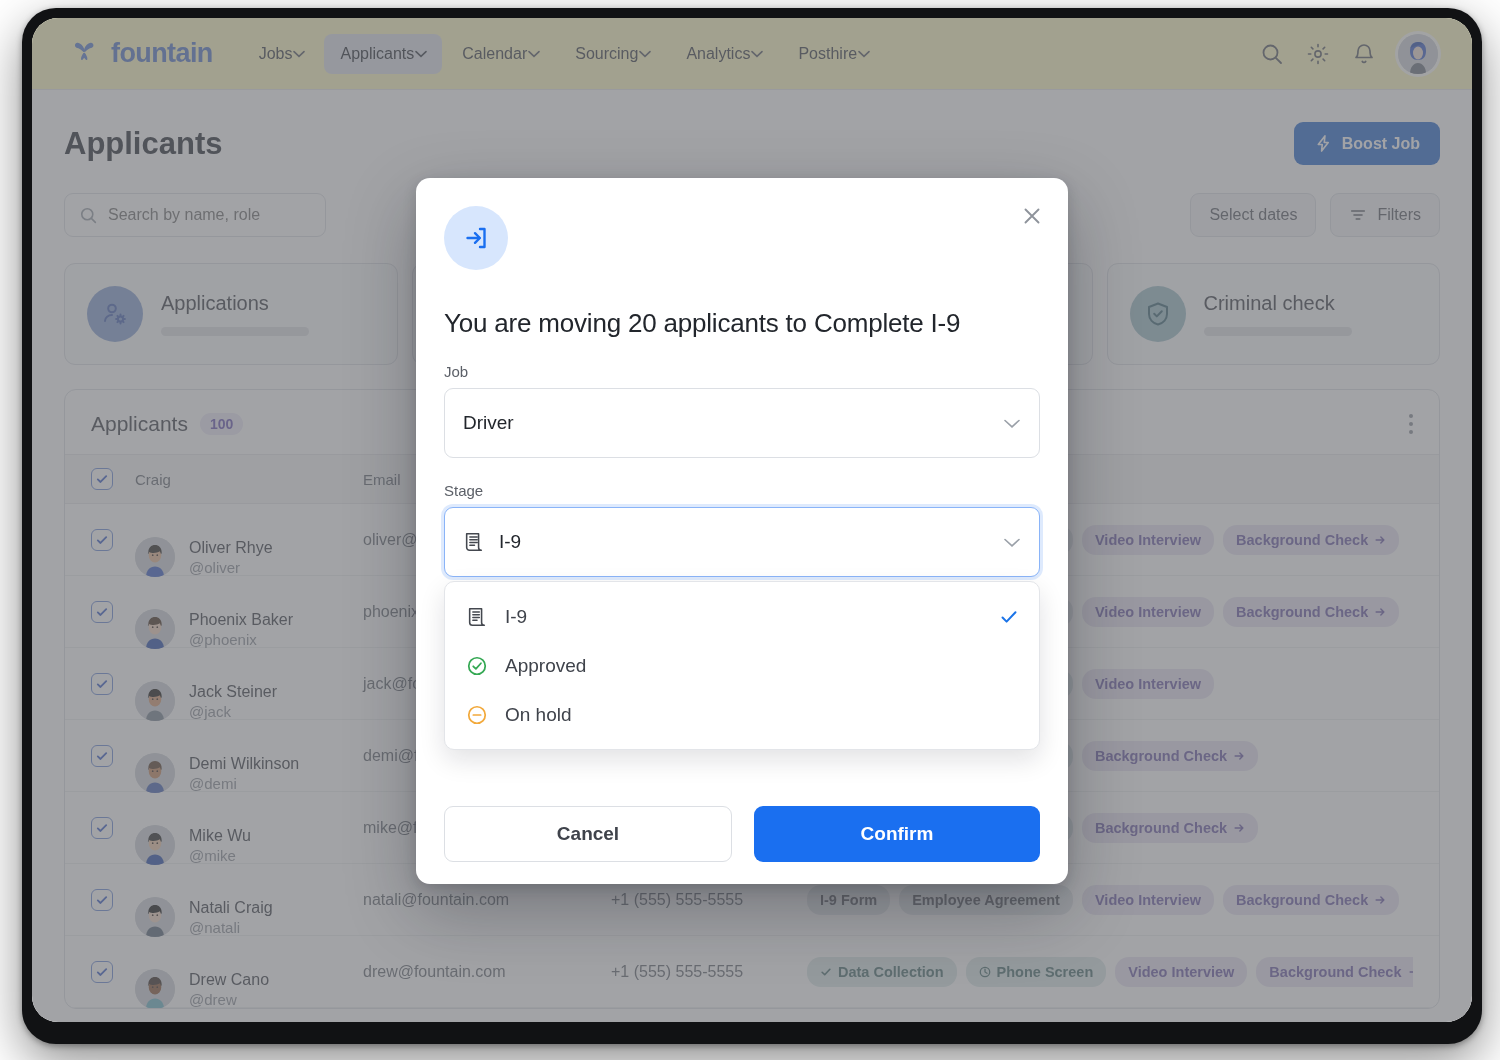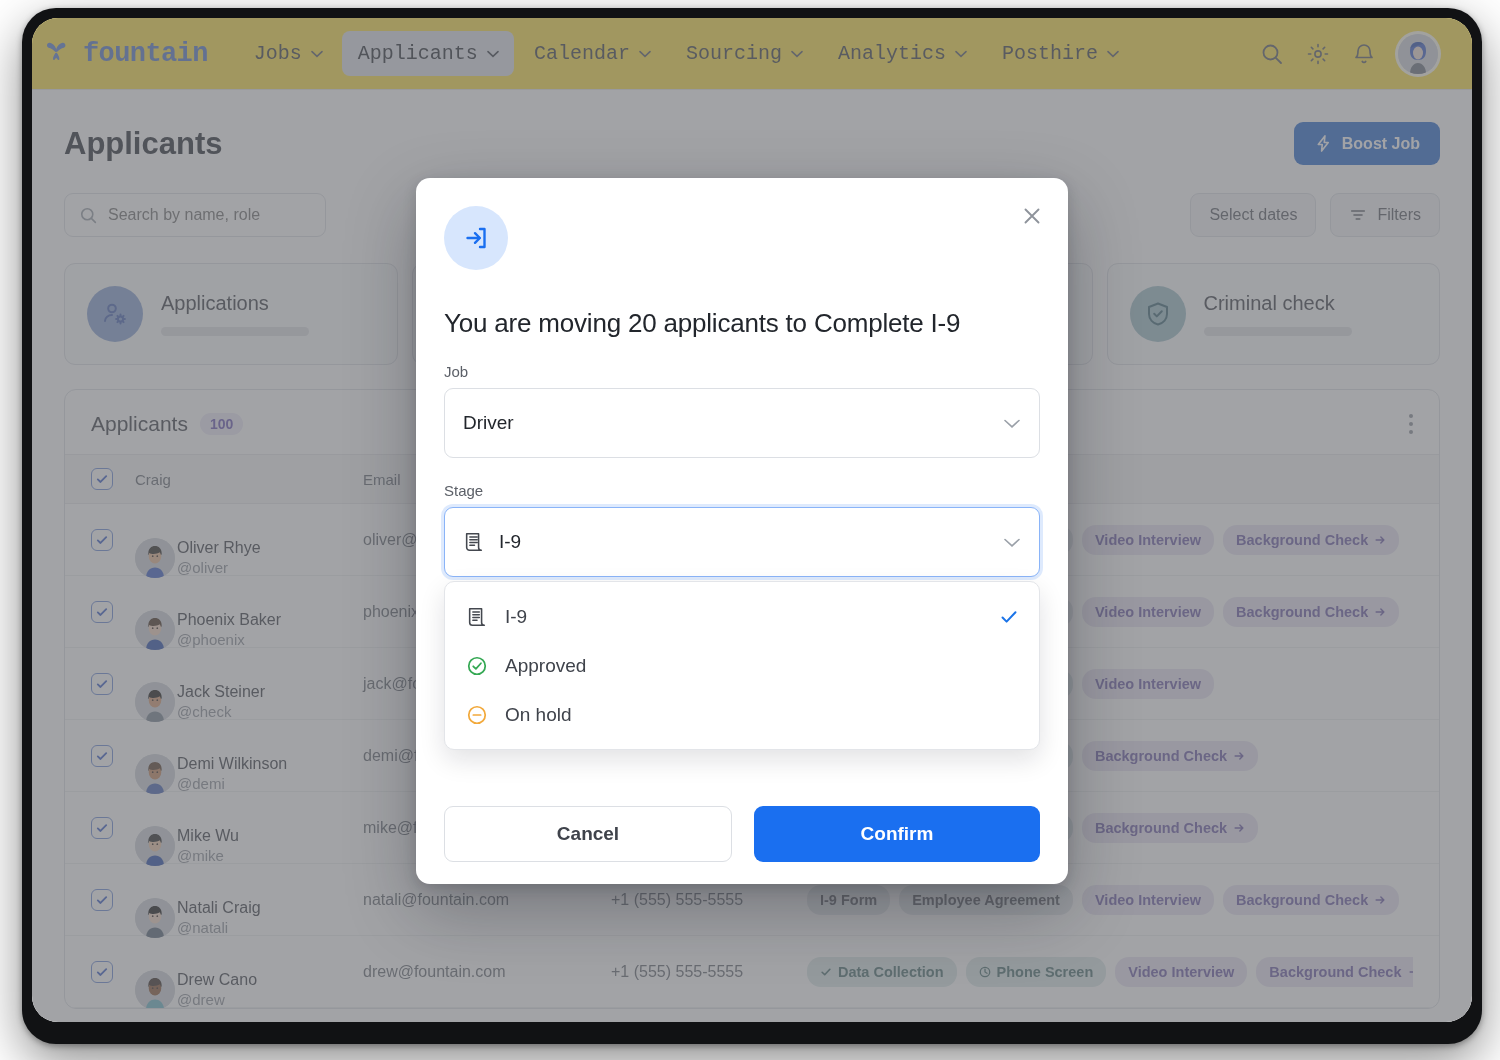--- a/index.html
+++ b/index.html
@@ -34,37 +34,36 @@
     position: absolute; inset: 0;
     background: rgba(105,107,112,.62);
     z-index: 40;
     pointer-events: none;
   }
 
   
   #topnav {
     position: relative;
     height: 72px;
-    background: #fde047;
+    background: #fef9c3;
     border-bottom: 1px solid #e6e7ea;
     display: flex; align-items: center;
-    padding: 0 34px 0 12px;
+    padding: 0 34px 0 40px;
     z-index: 5;
-    font-family: Liberation Mono, monospace;
   }
   .brand { display: flex; align-items: center; gap: 9px; margin-right: 30px; }
   .brand-mark { width: 30px; height: 24px; }
   .brand-name {
     font-size: 27px; font-weight: 700; color: #5b7cc9; letter-spacing: -.6px;
   }
   .nav-items { display: flex; align-items: center; gap: 4px; }
   .nav-item {
-    display: flex; align-items: center; gap: 9px;
+    display: flex; align-items: center; gap: 1px;
     padding: 11px 16px; border-radius: 8px;
-    font-size: 20px; color: #3f434b; white-space: nowrap;
+    font-size: 16px; color: #3f434b; white-space: nowrap;
   }
   .nav-item.active { background: #dfe3ea; color: #2c3038; }
   .chev { width: 11px; height: 7px; display: inline-block; }
   .nav-right { margin-left: auto; display: flex; align-items: center; gap: 22px; }
   .nav-ico { width: 24px; height: 24px; color: #5c6068; display: block; }
   .avatar-nav {
     width: 40px; height: 40px; border-radius: 50%;
     background: #d5d8de; overflow: hidden; position: relative;
     box-shadow: 0 0 0 3px rgba(255,255,255,.9);
   }
@@ -152,21 +151,21 @@
   .row {
     display: flex; align-items: center;
     padding: 16px 26px; border-bottom: 1px solid #eceef0;
     height: 72px;
   }
   .cb {
     width: 22px; height: 22px; border-radius: 6px;
     border: 1.6px solid #6f8fd8; flex: 0 0 22px;
     display: flex; align-items: center; justify-content: center;
   }
-  .c-name { width: 228px; display: flex; align-items: flex-end; gap: 2px; margin-left: 22px; margin-top: 36px; }
+  .c-name { width: 228px; display: flex; align-items: flex-start; gap: 14px; margin-left: 22px; margin-top: 36px; }
   .c-avatar {
     width: 40px; height: 40px; border-radius: 50%;
     background: #d5d8de; flex: 0 0 40px; overflow: hidden; position: relative;
   }
   .nm { font-size: 16px; color: #3f434b; line-height: 1.35; }
   .hdl { font-size: 15px; color: #8e939b; line-height: 1.35; }
   .c-email { width: 248px; font-size: 16px; color: #6b7078; }
   .c-phone { width: 196px; font-size: 16px; color: #6b7078; }
   .c-tags { flex: 1; display: flex; gap: 9px; justify-content: flex-start; align-items:center; flex-wrap: nowrap; overflow: hidden; }
   .tag {
@@ -557,21 +556,21 @@
                     <circle cx="20" cy="20" r="20" fill="#cfd3d9"></circle>
                     <path d="M11 40c0-6.6 4-10.5 9-10.5S29 33.4 29 40z" fill="#7a8694"></path>
                     <ellipse cx="20" cy="18" rx="6.3" ry="7.6" fill="#d79b73"></ellipse>
                     <path d="M13.3 15.5c0-5 3-7.6 6.7-7.6s6.7 2.6 6.7 7.6c0 .8-.3 1.4-.6 1.4-.5 0-.6-1.6-1.3-2.6-1.6 1.1-4 1.7-6.3 1.7-1.6 0-3.2-.3-4.4-1-.4.8-.5 1.9-.9 1.9-.3 0-.4-.7 0-1.4z" fill="#1f1c1a"></path>
                     <circle cx="17.7" cy="18.2" r=".85" fill="#3a2f28"></circle>
                     <circle cx="22.3" cy="18.2" r=".85" fill="#3a2f28"></circle>
                   </svg>
                 </span>
                 <div>
                   <div class="nm">Jack Steiner</div>
-                  <div class="hdl">@check</div>
+                  <div class="hdl">@jack</div>
                 </div>
               </div>
               <div class="c-email">jack@fountain.com</div>
               <div class="c-phone">+1 (555) 555-5555</div>
               <div class="c-tags">
                 <span class="tag gray">
                   <span>I-9 Form</span>
                 </span>
                 <span class="tag teal">
                   <span>Employee Agreement</span>

